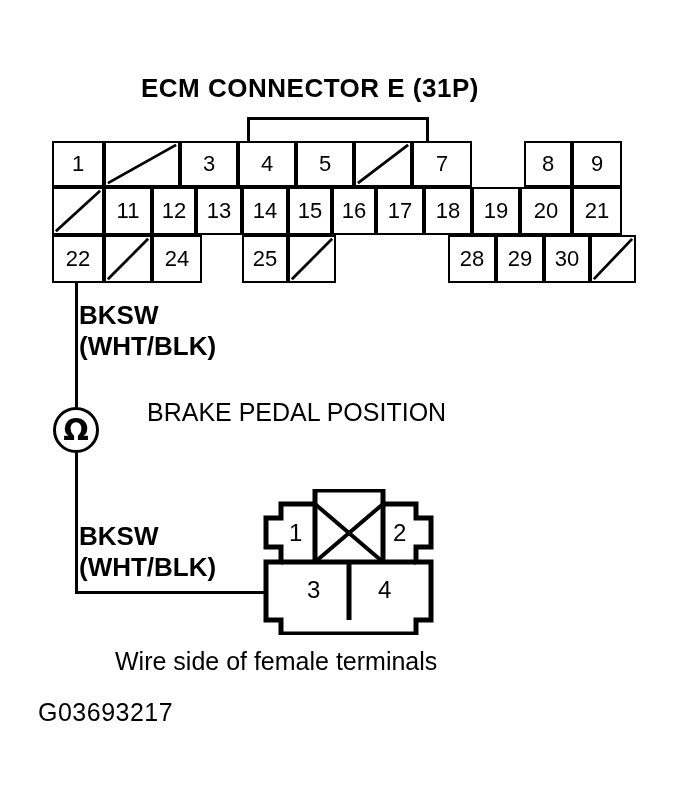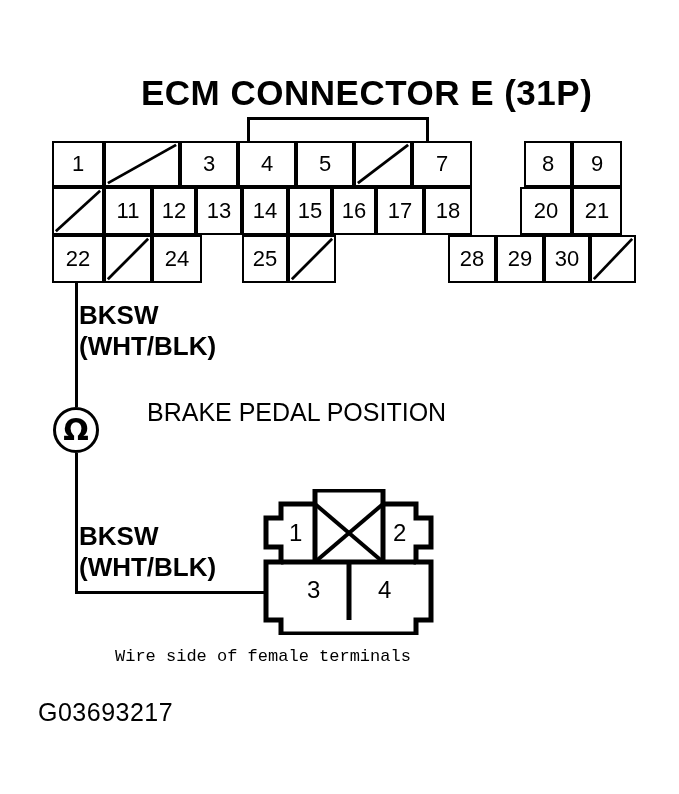--- a/index.html
+++ b/index.html
@@ -40,30 +40,30 @@
   .hdr{position:absolute;font-weight:normal;white-space:nowrap;
        font-size:23px;line-height:1.2;}
 
   
   #bps-connector{position:absolute;left:263px;top:489px;
                  width:172px;height:146px;}
   #bps-connector svg{display:block;}
   .pinlbl{position:absolute;font-size:24px;font-family:"Liberation Sans",sans-serif;
           line-height:1;}
 
-  .caption{position:absolute;font-size:17px;white-space:nowrap;font-family:Liberation Mono, monospace;}
+  .caption{position:absolute;font-size:25px;white-space:nowrap;}
   .partno{position:absolute;font-size:25px;white-space:nowrap;
           letter-spacing:0.5px;}
 </style>
 </head>
 <body>
 
 <div class="diagram">
 
-  <div class="ttl" style="left:141px;top:73px;font-size:35px;">ECM CONNECTOR E (31P)</div>
+  <div class="ttl" style="left:141px;top:73px;font-size:26px;">ECM CONNECTOR E (31P)</div>
 
   <div id="ecm-connector" style="left:0;top:0;width:679px;height:300px;">
 
     <div class="tab" style="left:247px;top:117px;width:182px;height:26px;"></div>
 
     <div class="cell" style="left:52px;top:141px;width:52px;height:46px;">1</div>
 
     <div class="cell blank" style="left:104px;top:141px;width:76px;height:46px;">
       <svg class="slash" viewBox="0 0 76 46" preserveAspectRatio="none">
         <line x1="2" y1="44" x2="74" y2="2" stroke="#000" stroke-width="3"></line>
@@ -95,20 +95,21 @@
     </div>
 
     <div class="cell" style="left:104px;top:187px;width:48px;height:48px;">11</div>
     <div class="cell" style="left:152px;top:187px;width:44px;height:48px;">12</div>
     <div class="cell" style="left:196px;top:187px;width:46px;height:48px;">13</div>
     <div class="cell" style="left:242px;top:187px;width:46px;height:48px;">14</div>
     <div class="cell" style="left:288px;top:187px;width:44px;height:48px;">15</div>
     <div class="cell" style="left:332px;top:187px;width:44px;height:48px;">16</div>
     <div class="cell" style="left:376px;top:187px;width:48px;height:48px;">17</div>
     <div class="cell" style="left:424px;top:187px;width:48px;height:48px;">18</div>
+    <div class="cell" style="left:472px;top:187px;width:48px;height:48px;">19</div>
     <div class="cell" style="left:520px;top:187px;width:52px;height:48px;text-align:center;">20</div>
     <div class="cell" style="left:572px;top:187px;width:50px;height:48px;">21</div>
 
     <div class="cell" style="left:52px;top:235px;width:52px;height:48px;">22</div>
 
     <div class="cell blank" style="left:104px;top:235px;width:48px;height:48px;">
       <svg class="slash" viewBox="0 0 48 48" preserveAspectRatio="none">
         <line x1="2" y1="46" x2="46" y2="2" stroke="#000" stroke-width="3"></line>
       </svg>
     </div>

